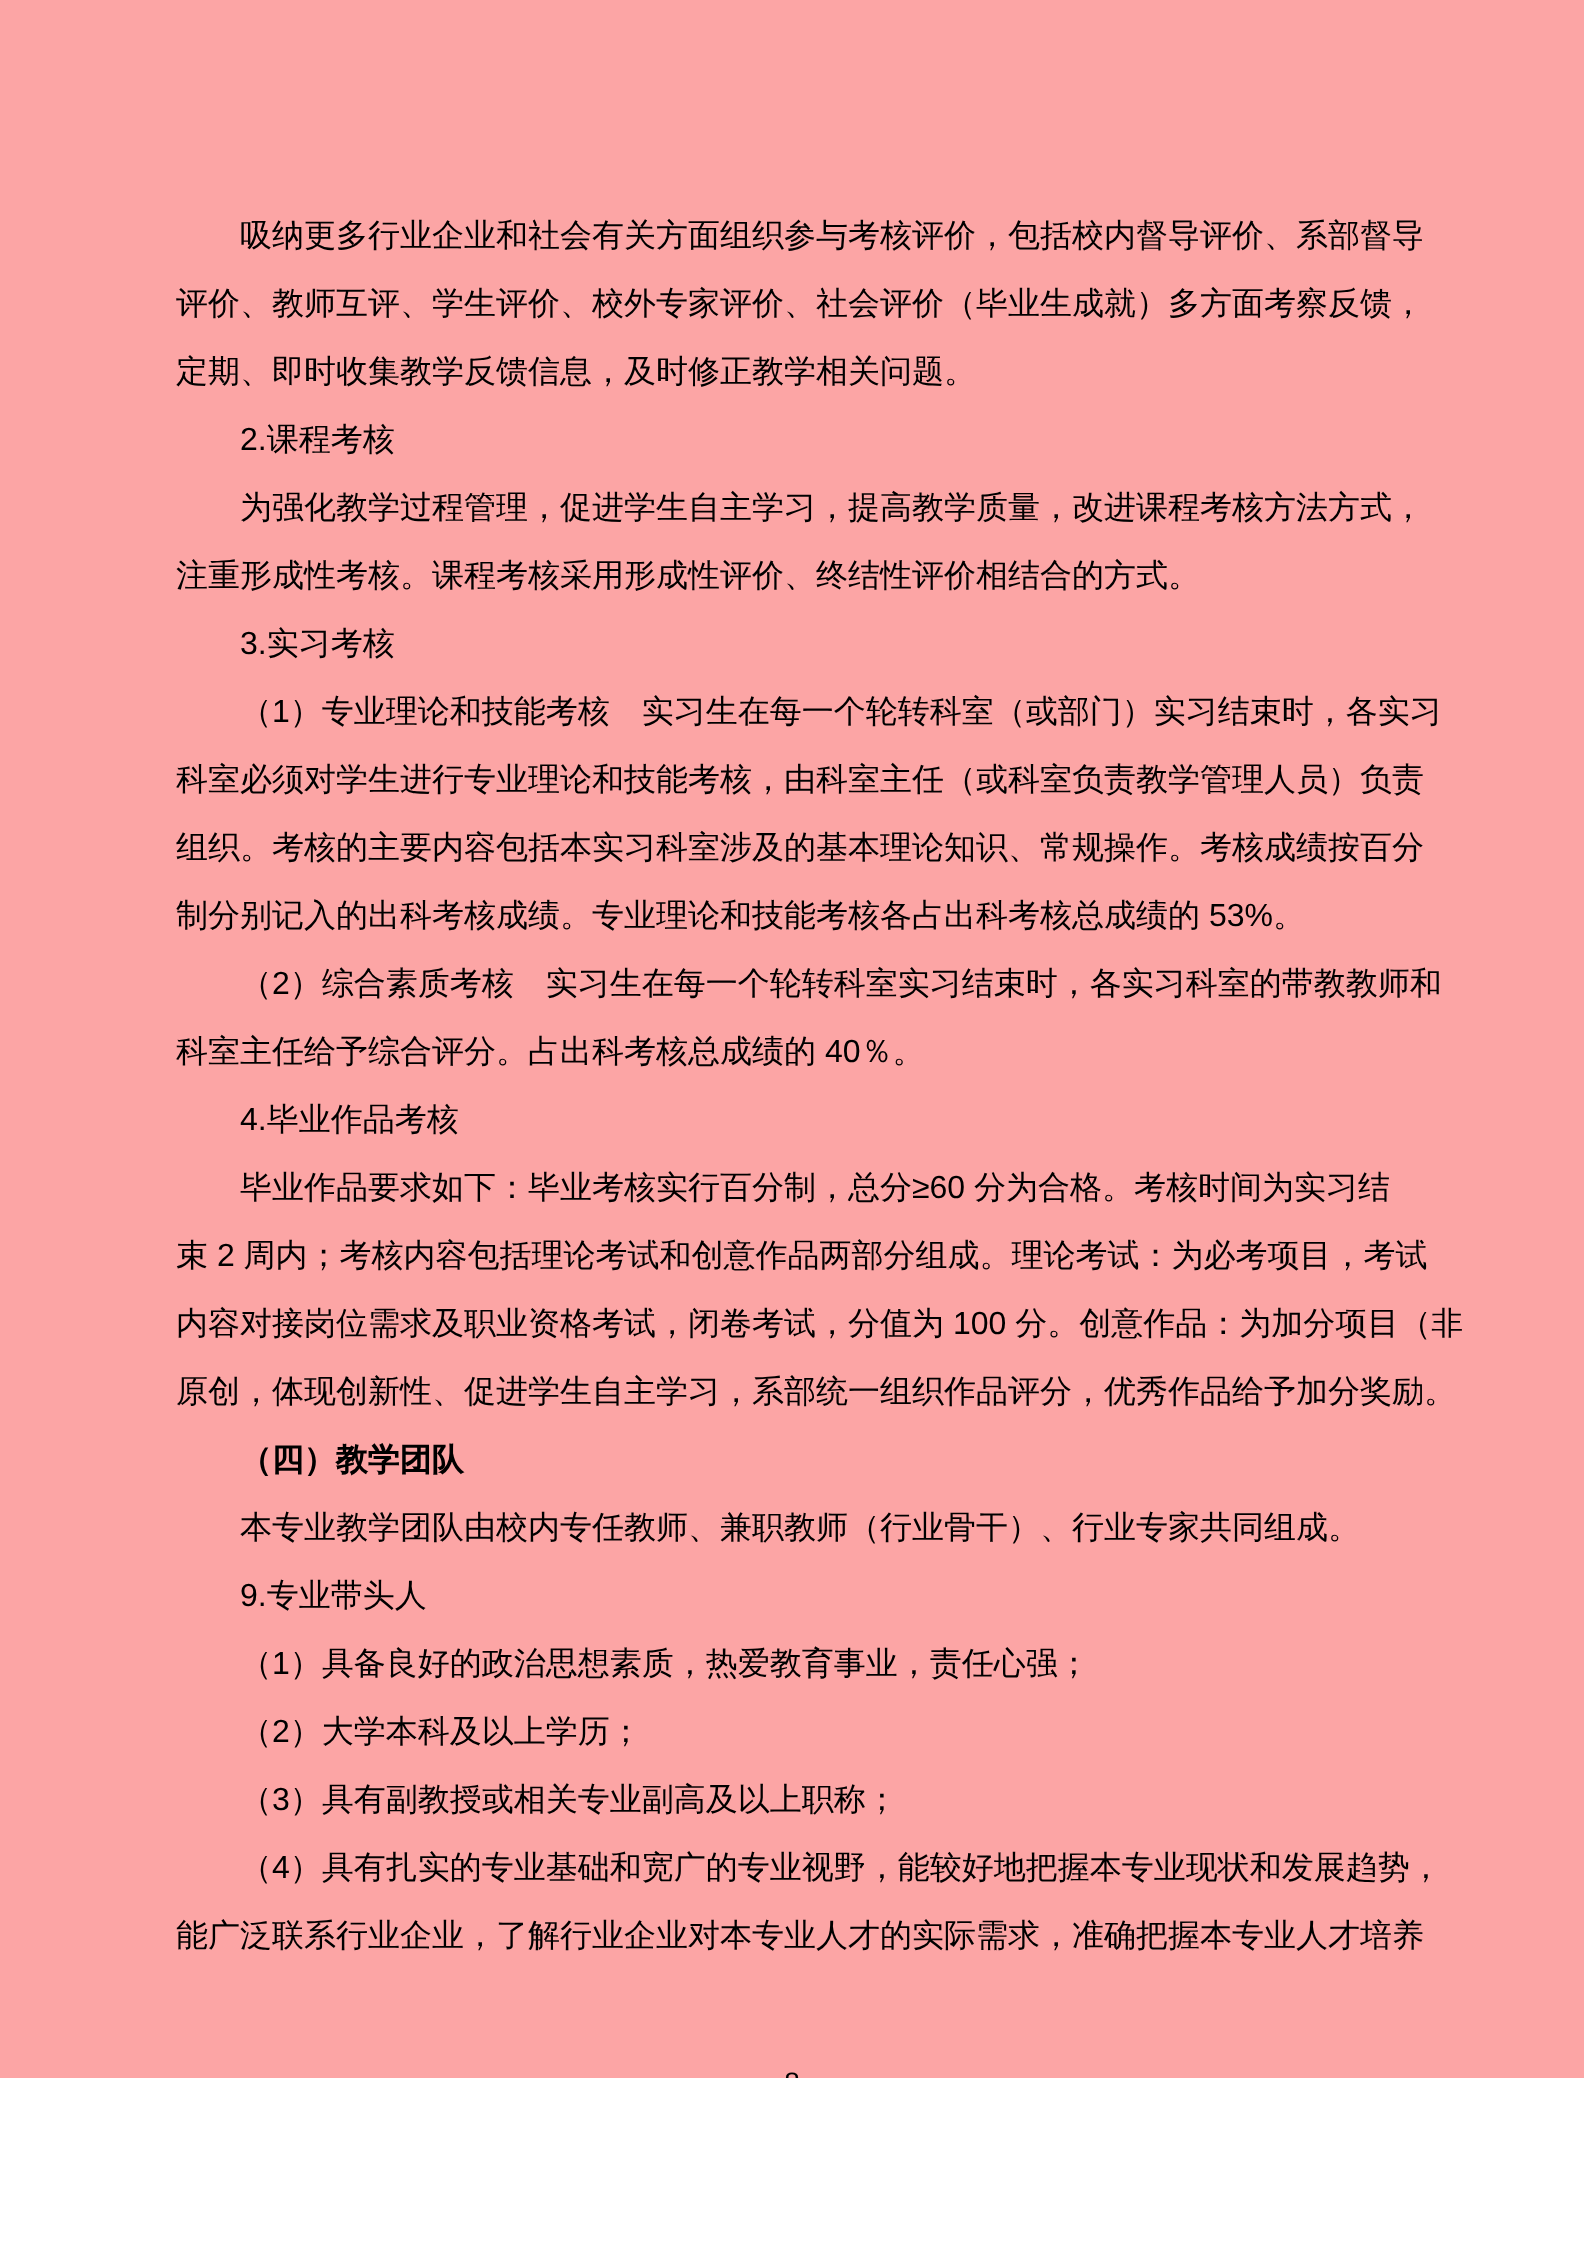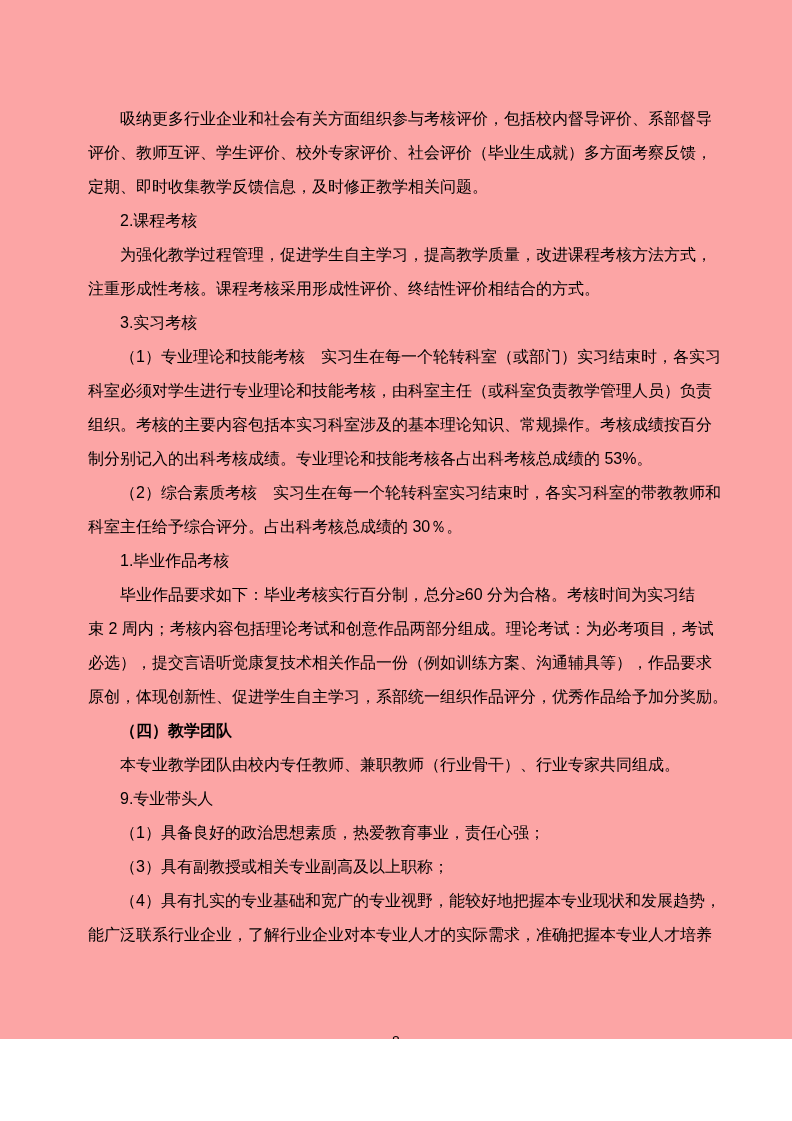--- a/index.html
+++ b/index.html
@@ -47,30 +47,31 @@
     <div class="line">定期、即时收集教学反馈信息，及时修正教学相关问题。</div>
     <div class="line indent">2.课程考核</div>
     <div class="line indent">为强化教学过程管理，促进学生自主学习，提高教学质量，改进课程考核方法方式，</div>
     <div class="line">注重形成性考核。课程考核采用形成性评价、终结性评价相结合的方式。</div>
     <div class="line indent">3.实习考核</div>
     <div class="line indent">（1）专业理论和技能考核　实习生在每一个轮转科室（或部门）实习结束时，各实习</div>
     <div class="line">科室必须对学生进行专业理论和技能考核，由科室主任（或科室负责教学管理人员）负责</div>
     <div class="line">组织。考核的主要内容包括本实习科室涉及的基本理论知识、常规操作。考核成绩按百分</div>
     <div class="line">制分别记入的出科考核成绩。专业理论和技能考核各占出科考核总成绩的 53%。</div>
     <div class="line indent">（2）综合素质考核　实习生在每一个轮转科室实习结束时，各实习科室的带教教师和</div>
-    <div class="line">科室主任给予综合评分。占出科考核总成绩的 30％。</div>
-    <div class="line indent">1.毕业作品考核</div>
+    <div class="line">科室主任给予综合评分。占出科考核总成绩的 40％。</div>
+    <div class="line indent">4.毕业作品考核</div>
     <div class="line indent">毕业作品要求如下：毕业考核实行百分制，总分≥60 分为合格。考核时间为实习结</div>
     <div class="line">束 2 周内；考核内容包括理论考试和创意作品两部分组成。理论考试：为必考项目，考试</div>
-    <div class="line">必选），提交言语听觉康复技术相关作品一份（例如训练方案、沟通辅具等），作品要求</div>
+    <div class="line">内容对接岗位需求及职业资格考试，闭卷考试，分值为 100 分。创意作品：为加分项目（非</div>
     <div class="line">原创，体现创新性、促进学生自主学习，系部统一组织作品评分，优秀作品给予加分奖励。</div>
     <div class="line indent bold">（四）教学团队</div>
     <div class="line indent">本专业教学团队由校内专任教师、兼职教师（行业骨干）、行业专家共同组成。</div>
     <div class="line indent">9.专业带头人</div>
     <div class="line indent">（1）具备良好的政治思想素质，热爱教育事业，责任心强；</div>
+    <div class="line indent">（2）大学本科及以上学历；</div>
     <div class="line indent">（3）具有副教授或相关专业副高及以上职称；</div>
     <div class="line indent">（4）具有扎实的专业基础和宽广的专业视野，能较好地把握本专业现状和发展趋势，</div>
     <div class="line">能广泛联系行业企业，了解行业企业对本专业人才的实际需求，准确把握本专业人才培养</div>
   </div>
   <div class="footer">
     <span>8</span>
   </div>
 </div>
 
 </body></html>

